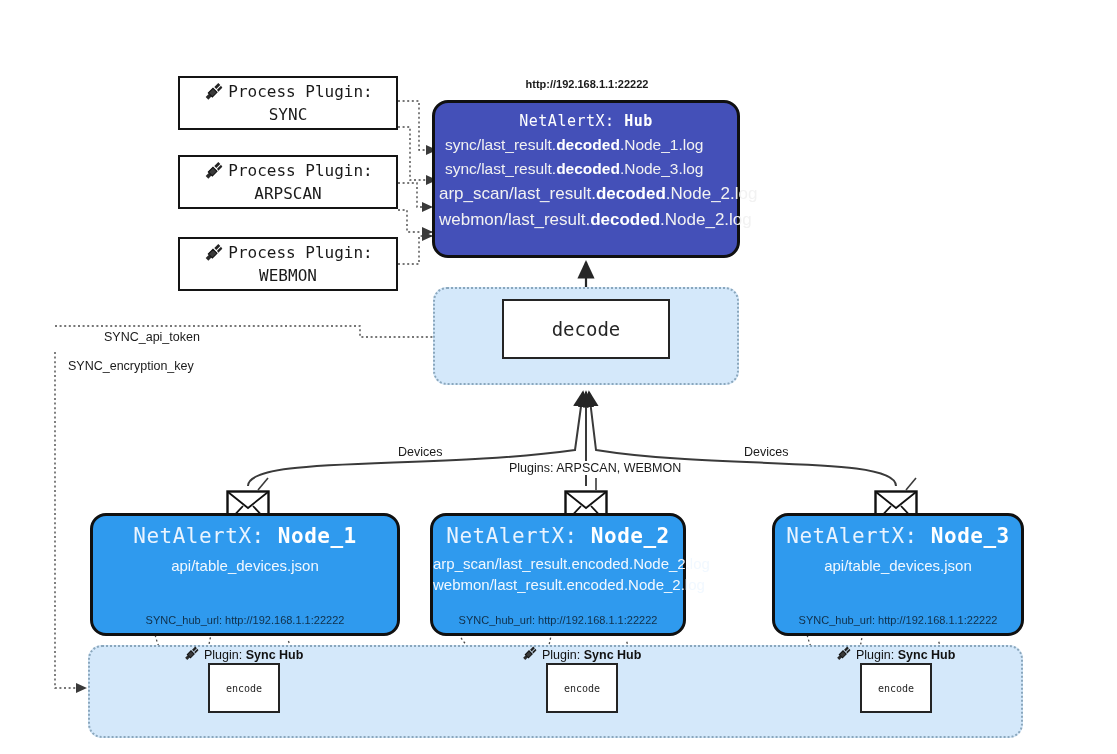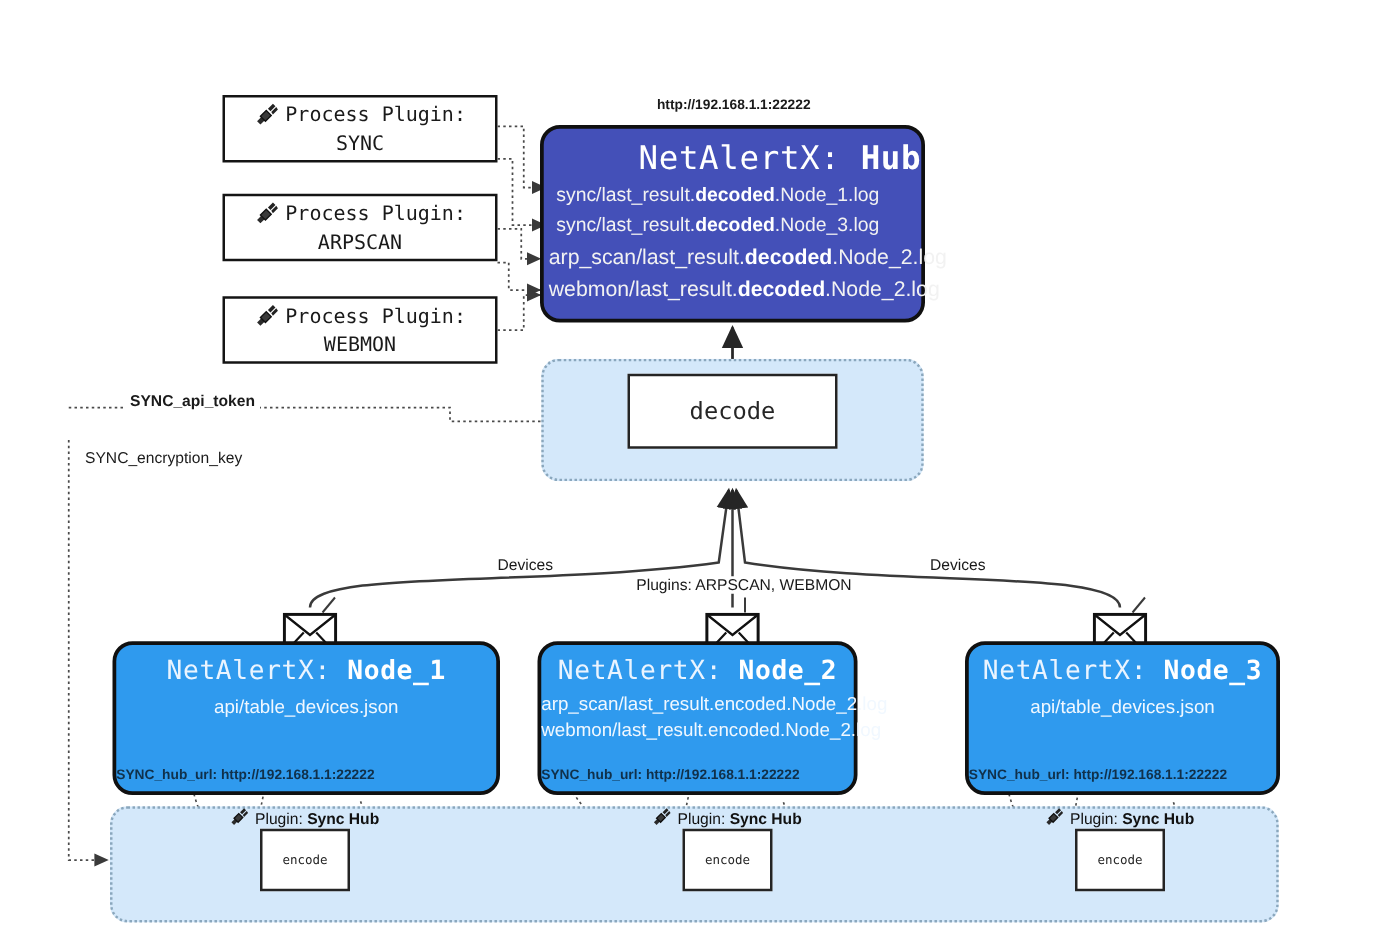--- a/index.html
+++ b/index.html
@@ -77,24 +77,24 @@
     left: 432px; top: 100px;
     width: 308px;
     height: 158px;
     background: #4450b8;
     border: 3px solid #101010;
     border-radius: 16px;
     box-sizing: border-box;
     padding-top: 9px;
   }
   #hub-node .hub-title {
-    text-align: right;
+    text-align: center;
     color: #ffffff;
     font-family: "DejaVu Sans Mono", "Liberation Mono", monospace;
-    font-size: 26px;
+    font-size: 15px;
     letter-spacing: 0.5px;
   }
   #hub-node .hub-title b { font-weight: 700; }
   .hub-line {
     color: #f2f2f2;
     font-size: 15.5px;
     margin-top: 6px;
     padding-left: 10px;
     white-space: nowrap;
   }
@@ -168,22 +168,23 @@
     text-align: center;
     font-size: 15px;
     color: #f1f8ff;
     margin-top: 9px;
     white-space: nowrap;
   }
   .node-card .node-foot {
     position: absolute;
     left: 0; bottom: 7px;
     width: 100%;
+    text-align: center;
     font-size: 11px;
-    font-weight: 700;
+    font-weight: 400;
     color: #10304a;
     white-space: nowrap;
   }
   #node-1 { left: 90px;  width: 310px; }
   #node-2 { left: 430px; width: 256px; }
   #node-3 { left: 772px; width: 252px; }
 
   
   .envelope { position: absolute; top: 490px; }
 
@@ -318,21 +319,21 @@
       <span>arp_scan/last_result.</span><b>decoded</b><span>.Node_2.log</span>
     </div>
     <div class="hub-line wide">
       <span>webmon/last_result.</span><b>decoded</b><span>.Node_2.log</span>
     </div>
   </div>
 
   <div class="blue-zone" id="decode-zone"></div>
   <div class="white-box" id="decode-box">decode</div>
 
-  <div class="edge-label" style="left:100px; top:314px;font-weight:bold;">SYNC_api_token</div>
+  <div class="edge-label" style="left:100px; top:330px;">SYNC_api_token</div>
   <div class="edge-label" style="left:64px; top:359px;">SYNC_encryption_key</div>
 
   <div class="edge-label" style="left:394px; top:445px;">Devices</div>
   <div class="edge-label" style="left:740px; top:445px;">Devices</div>
   <div class="edge-label" style="left:505px; top:461px;">Plugins: ARPSCAN, WEBMON</div>
 
   <div class="envelope" style="left:226px;">
     <svg width="44" height="34" viewBox="0 0 44 34">
       <rect x="1.5" y="1.5" width="41" height="31" fill="#ffffff" stroke="#111" stroke-width="2.4"></rect>
       <path d="M2,2 L22,18 L42,2" fill="none" stroke="#111" stroke-width="1.8"></path>

